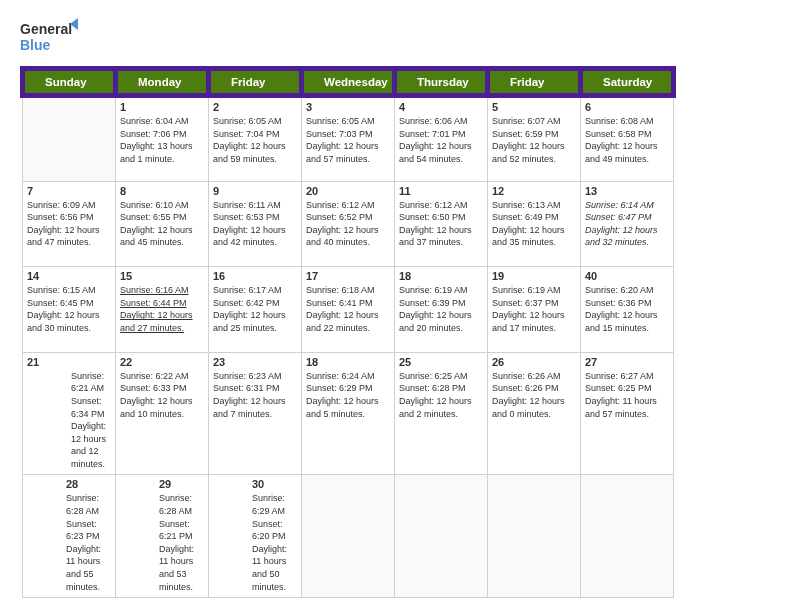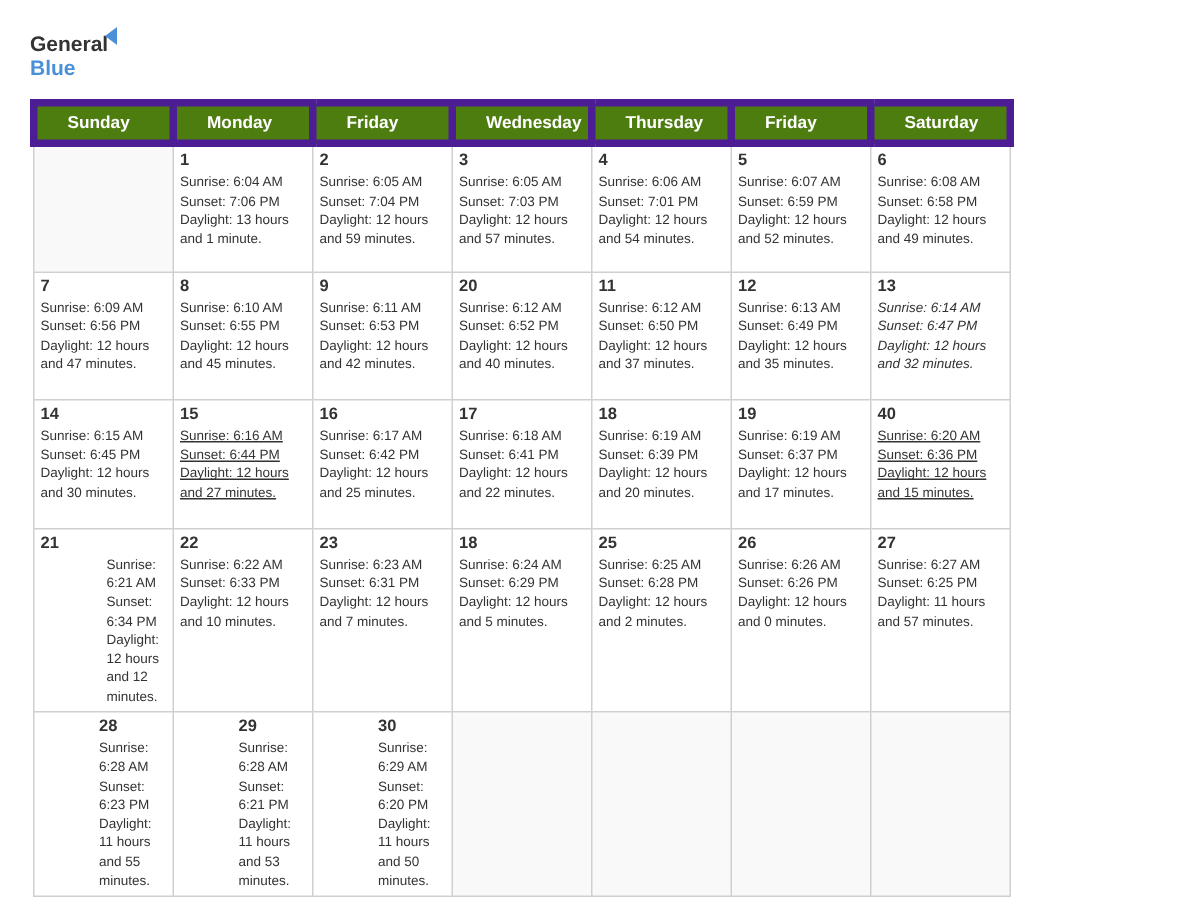--- a/index.html
+++ b/index.html
@@ -249,21 +249,21 @@
           </td>
           <td>
             <span class="day-number">19</span>
             <div class="cell-text" style="white-space: pre-line;">Sunrise: 6:19 AM
 Sunset: 6:37 PM
 Daylight: 12 hours
 and 17 minutes.</div>
           </td>
           <td>
             <span class="day-number">40</span>
-            <div class="cell-text" style="white-space: pre-line; text-decoration: underline;">Sunrise: 6:20 AM
+            <div class="cell-text" style="white-space: pre-line;">Sunrise: 6:20 AM
 Sunset: 6:36 PM
 Daylight: 12 hours
 and 15 minutes.</div>
           </td>
         </tr>
         <tr>
           <td>
             <span class="day-number">21</span>
             <div class="cell-text" style="white-space: pre-line; margin-left: 44px;">Sunrise: 6:21 AM
 Sunset: 6:34 PM

